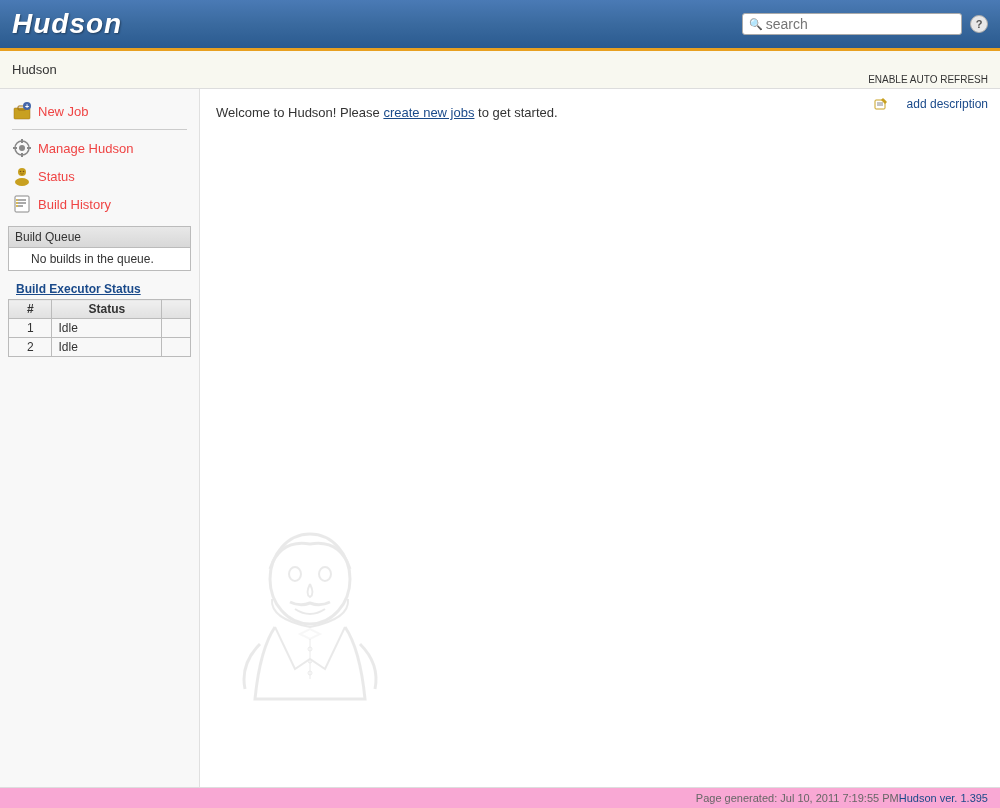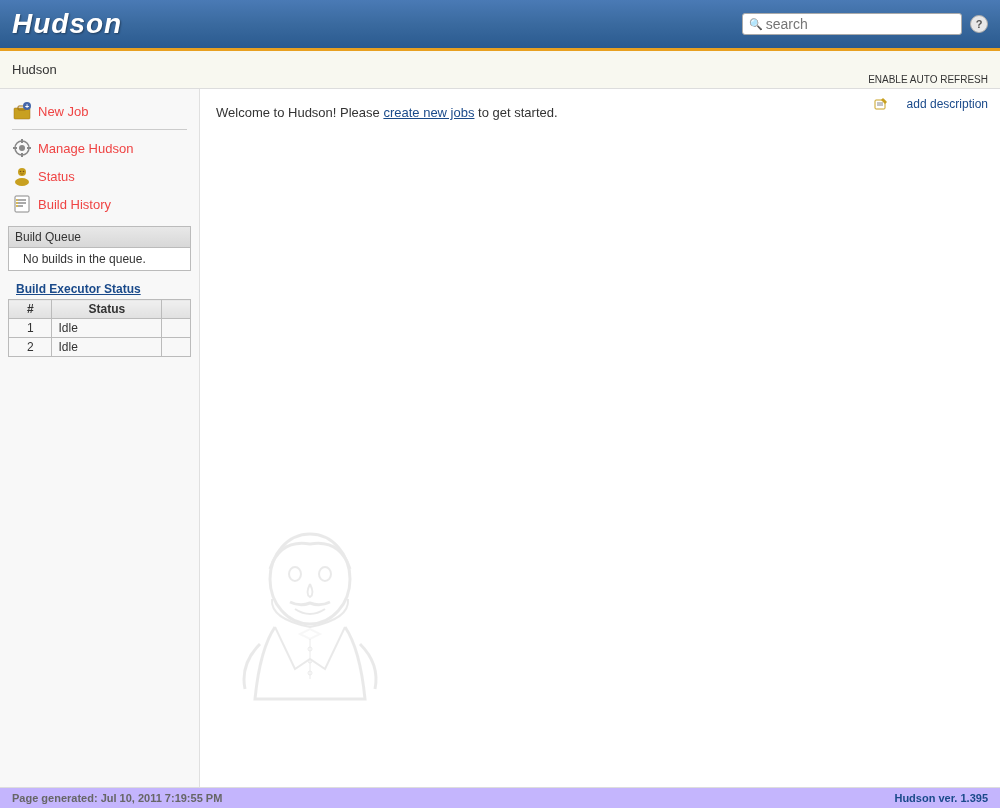--- a/index.html
+++ b/index.html
@@ -132,21 +132,21 @@
     #build-queue-header {
       font-weight: normal;
       font-size: 12px;
       padding: 3px 6px;
       background: linear-gradient(to bottom, #e8e8e8, #d8d8d8);
       border: 1px solid #bbb;
       border-bottom: none;
     }
     #build-queue-body {
       border: 1px solid #bbb;
-      padding: 4px 14px;
+      padding: 4px 22px;
       font-size: 12px;
       background: #fff;
     }
 
     
     #executor-section {
       margin: 8px 8px 0 8px;
     }
     #executor-title {
       font-weight: bold;
@@ -215,28 +215,27 @@
       opacity: 0.12;
       pointer-events: none;
     }
 
     
     #footer {
       position: fixed;
       bottom: 0;
       left: 0;
       right: 0;
-      background: #c4b5fd;
+      background: #f9a8d4;
       border-top: 1px solid #ddd;
       padding: 4px 12px;
       display: flex;
-      justify-content: space-between;
+      justify-content: flex-end;
       font-size: 11px;
       color: #666;
-      font-weight: bold;
     }
     #footer a {
       color: #1a4a8a;
       text-decoration: none;
     }
   </style>
 </head>
 <body>
 
 <div id="header">

